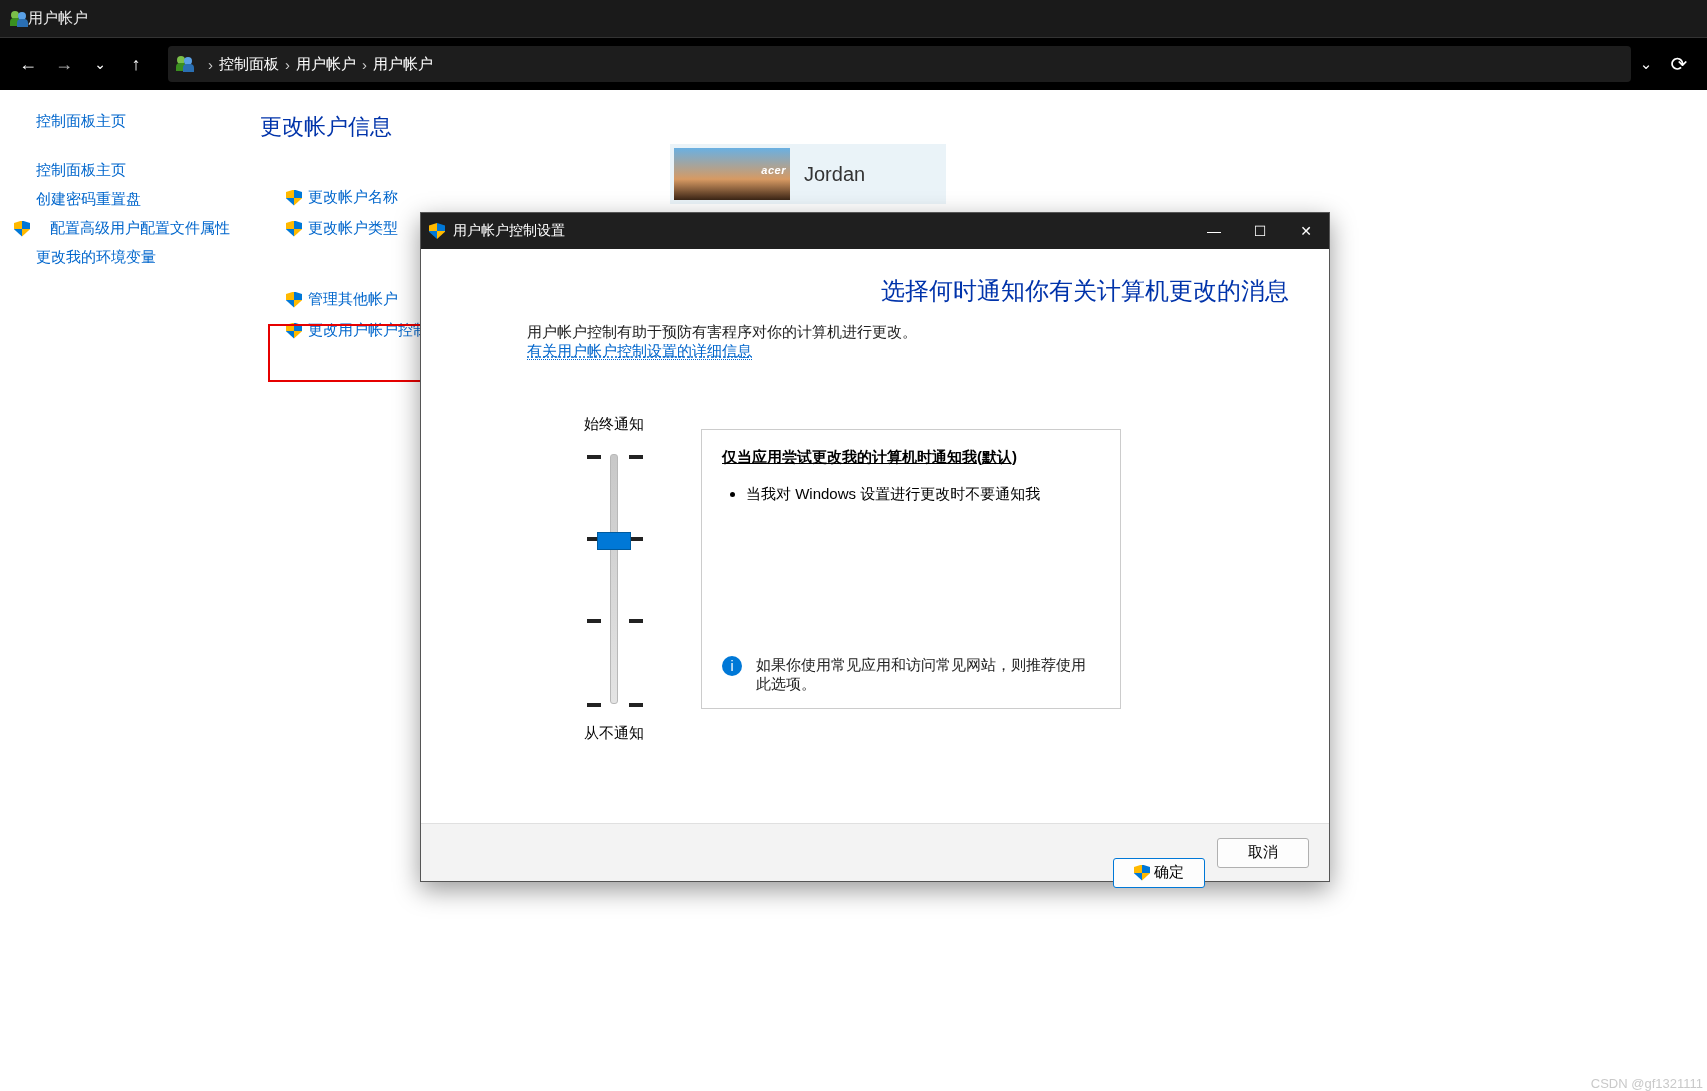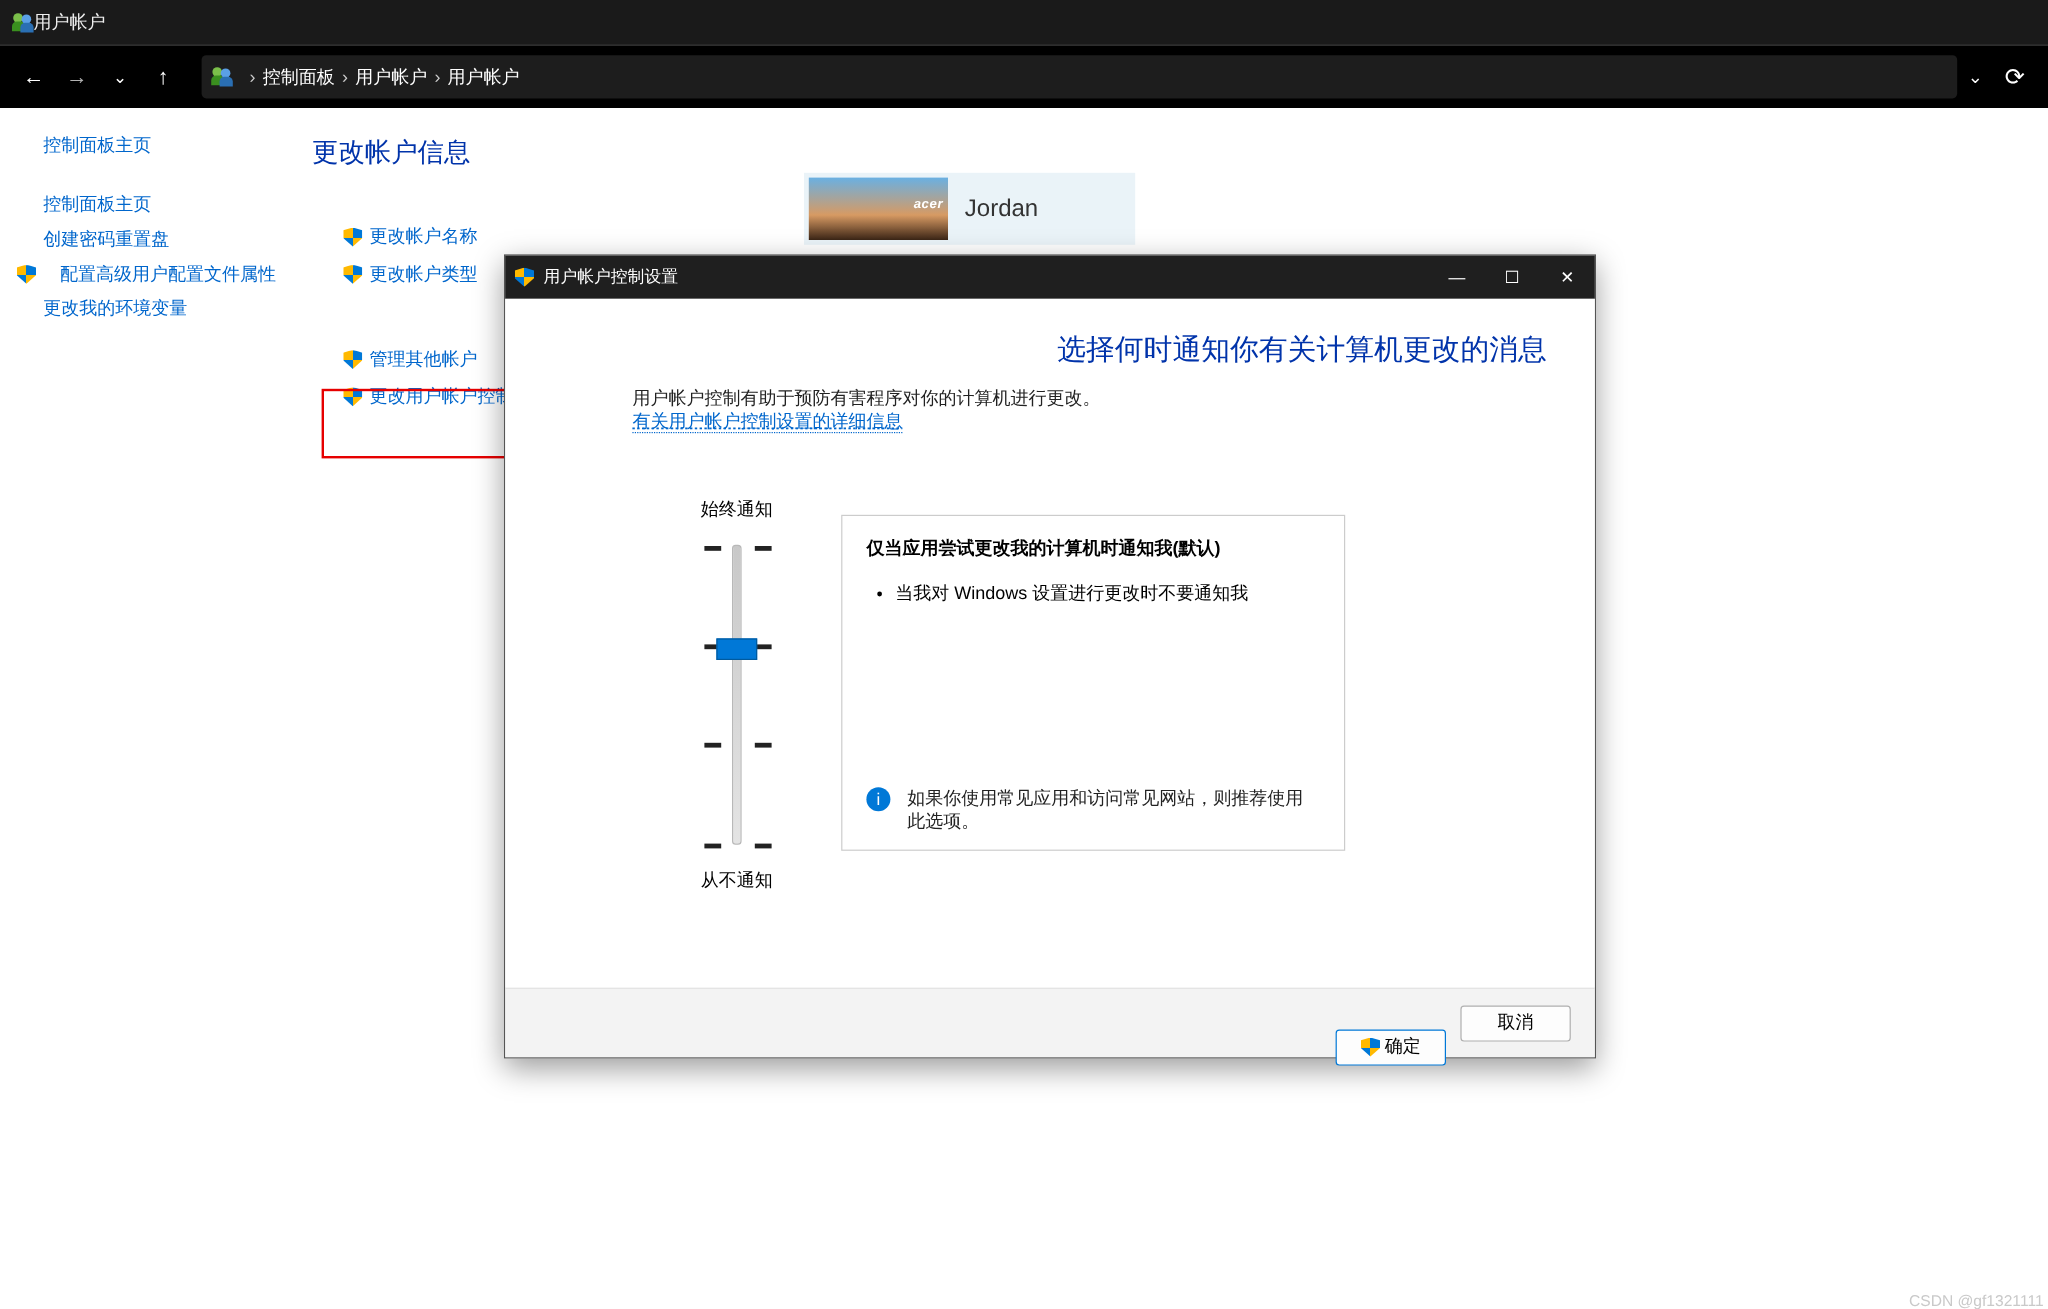--- a/index.html
+++ b/index.html
@@ -114,21 +114,21 @@
   }
   .arrow-svg {
     position:absolute; pointer-events:none; overflow:visible;
   }
 
   
   .dialog {
     position: absolute;
     left: 420px; top: 212px;
     width: 910px; height: 670px;
-    background: #e5e5e5;
+    background: #1d4ed8;
     border: 1px solid #555;
     box-shadow: 0 8px 24px rgba(0,0,0,0.4);
     display:flex; flex-direction:column;
   }
   .dialog-title {
     height: 36px;
     background: #1f1f1f;
     color: #fff;
     display: flex; align-items: center;
     padding-left: 8px;
@@ -185,21 +185,21 @@
     background:#0078d7; border:1px solid #005a9e;
   }
   .info-panel {
     position:absolute;
     left: 280px; top: 180px;
     width: 420px; height: 280px;
     border: 1px solid #ccc;
     background:#fff;
     padding: 18px 20px;
   }
-  .info-panel .hdr { font-weight:bold; font-size:15px; }
+  .info-panel .hdr { font-weight:bold; font-size:15px;text-decoration:underline; }
   .info-panel ul { margin:18px 0 0 24px; padding:0; }
   .info-panel li { margin-bottom:10px; font-size:15px; }
   .info-callout {
     position:absolute;
     bottom: 14px; left: 20px; right: 20px;
     display:flex; align-items:flex-start; gap:14px;
     font-size:15px; color:#222;
   }
   .info-callout .info-icon {
     width:20px; height:20px; border-radius:50%;

